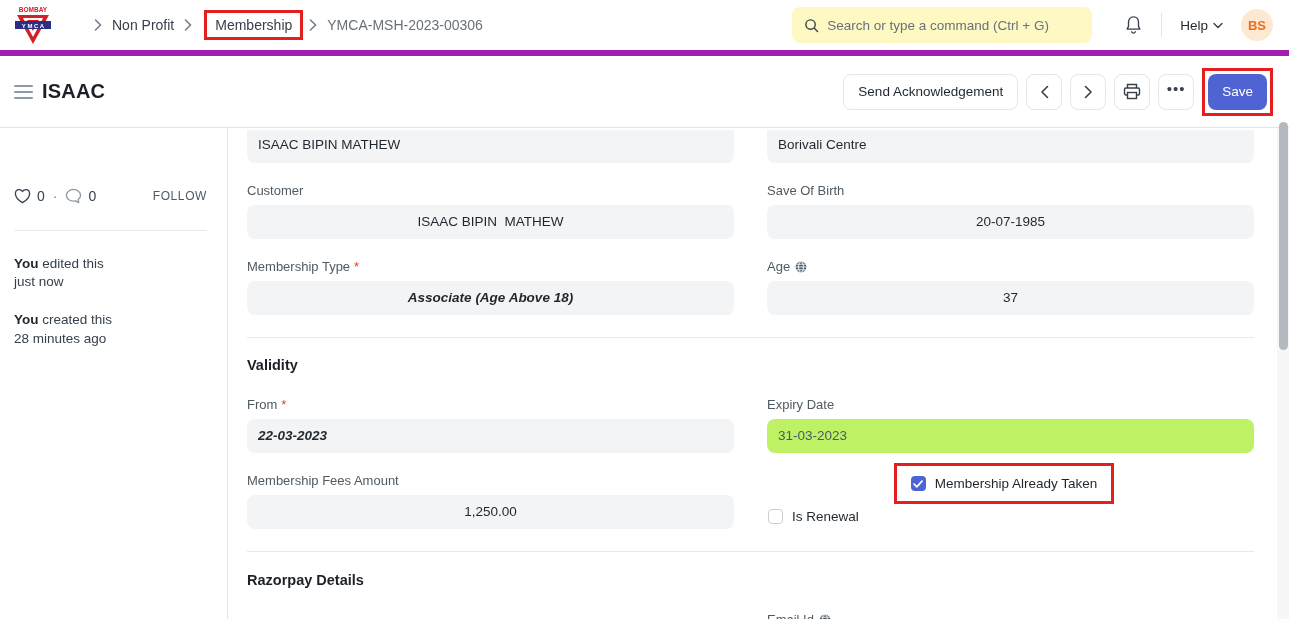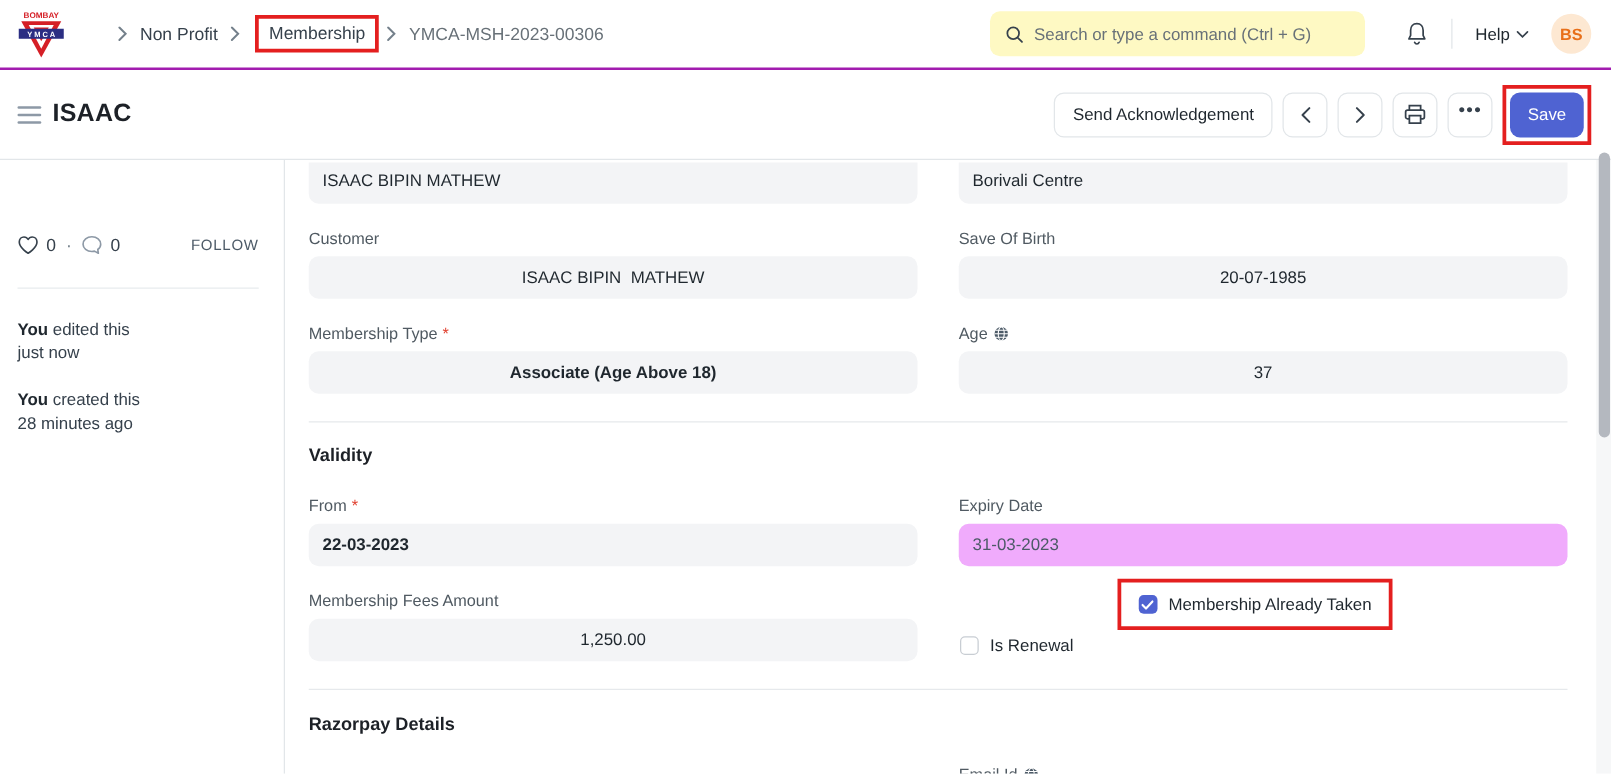--- a/index.html
+++ b/index.html
@@ -1,21 +1,21 @@
 <!DOCTYPE html>
 <html><head>
 <meta charset="utf-8">
 <style>
   * { margin:0; padding:0; box-sizing:border-box; }
   html,body { width:1289px; height:619px; overflow:hidden; background:#fff;
     font-family:"Liberation Sans","DejaVu Sans",sans-serif; color:#1f272e; }
   .app { width:1289px; height:619px; display:flex; flex-direction:column; position:relative; }
 
   
-  .navbar { height:56px; background:#fff; border-bottom:2px solid #a21caf;
+  .navbar { height:56px; background:#fff; border-bottom:6px solid #a21caf;
     display:flex; align-items:center; padding:0 16px 0 14px; flex:0 0 56px; }
   .logo { width:38px; height:42px; margin-right:32px; cursor:pointer; }
   .crumb-sep { color:#74808b; margin:0 10px; display:flex; align-items:center; }
   .crumb { font-size:14px; color:#36414c; cursor:pointer; white-space:nowrap; }
   .crumb.last { color:#687178; cursor:default; }
   .anno { border:3px solid #e41f1f; }
   .anno-crumb { padding:3px 8px; margin:0 2px; }
   .nav-right { margin-left:auto; display:flex; align-items:center; }
   .searchbox { width:300px; height:36px; background:#fef9c3; border-radius:8px;
     display:flex; align-items:center; padding:0 12px; cursor:text; }
@@ -62,22 +62,22 @@
 
   .main { flex:1; padding:0 35px 12px 19px; overflow:hidden; }
   .grid2 { display:grid; grid-template-columns:1fr 1fr; column-gap:33px; }
   .field { }
   .flabel { font-size:13px; color:#505a62; margin-bottom:7px; display:flex; align-items:center; }
   .req { color:#e03e2d; margin-left:4px; }
   .globe { margin-left:5px; display:flex; align-items:center; }
   .fval { height:34px; background:#f3f4f6; border-radius:8px; font-size:13.5px;
     line-height:34px; padding:0 11px; color:#1f272e; white-space:pre; overflow:hidden; cursor:text; }
   .fval.cut { border-radius:0 0 8px 8px; margin-top:2px; height:33px; line-height:30px; }
-  .fval.bold { font-weight:bold; }
-  .fval.muted { color:#4c5a67; background:#f0abfc; cursor:default; }
+  .fval.bold { font-weight:bold;font-style:italic; }
+  .fval.muted { color:#4c5a67; background:#bef264; cursor:default; }
   .row-gap { margin-top:20px;text-align:center; }
   .sect-divider { height:1px; background:#e6e9ec; margin:22px 0 0 0; }
   .sect-title { font-size:14.5px; font-weight:bold; color:#1d2127; margin-top:19px; }
   .sect-title.pad { margin-top:20px; }
   .mt24 { margin-top:24px; }
   .checkwrap { padding-top:0; }
   .anno-check { display:inline-flex; align-items:center; padding:10px 14px; margin:-10px 0 0 -13px; }
   .checkbox-row { display:flex; align-items:center; cursor:pointer; }
   .cbox { width:15px; height:15px; border-radius:4px; flex:0 0 15px; }
   .cbox.checked { background:#4f63d2; display:flex; align-items:center; justify-content:center; }

